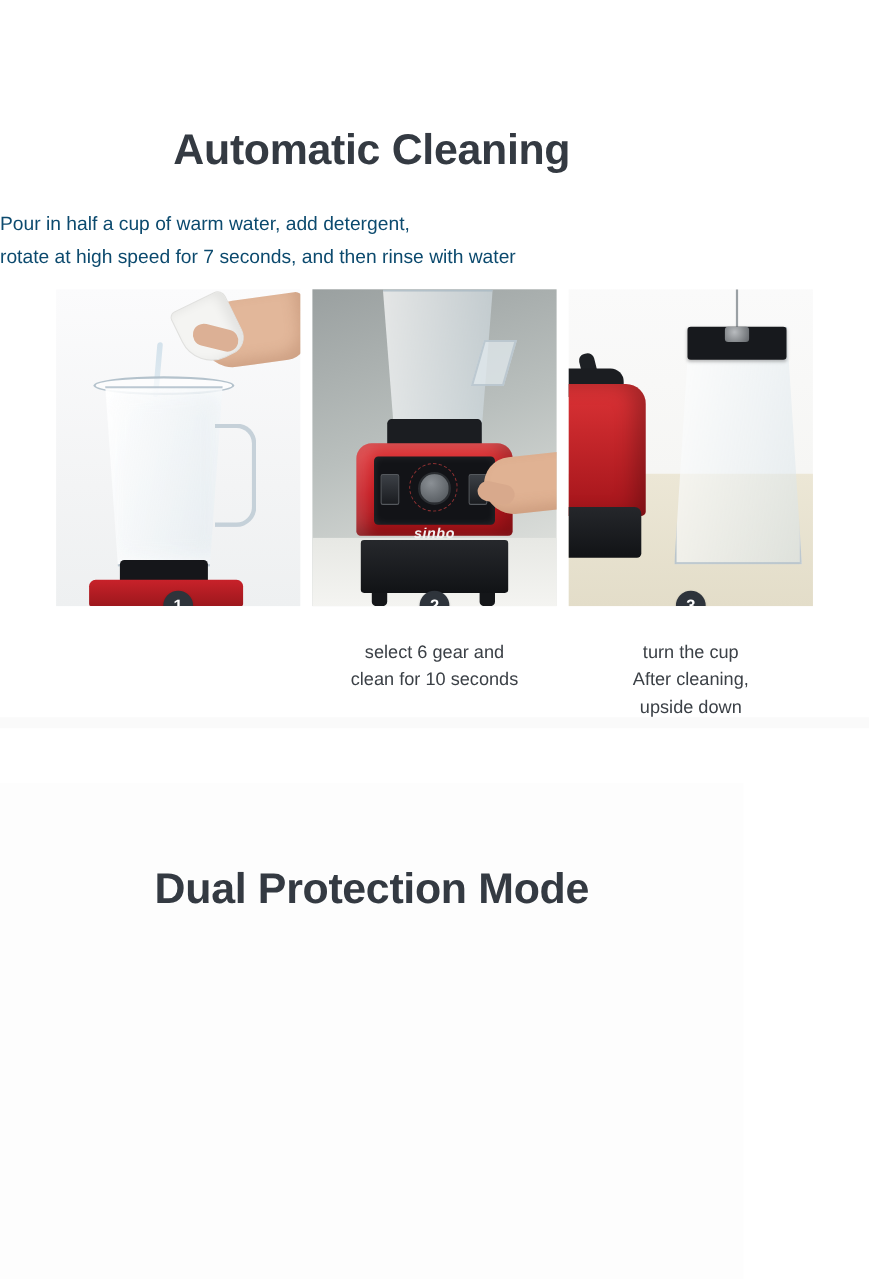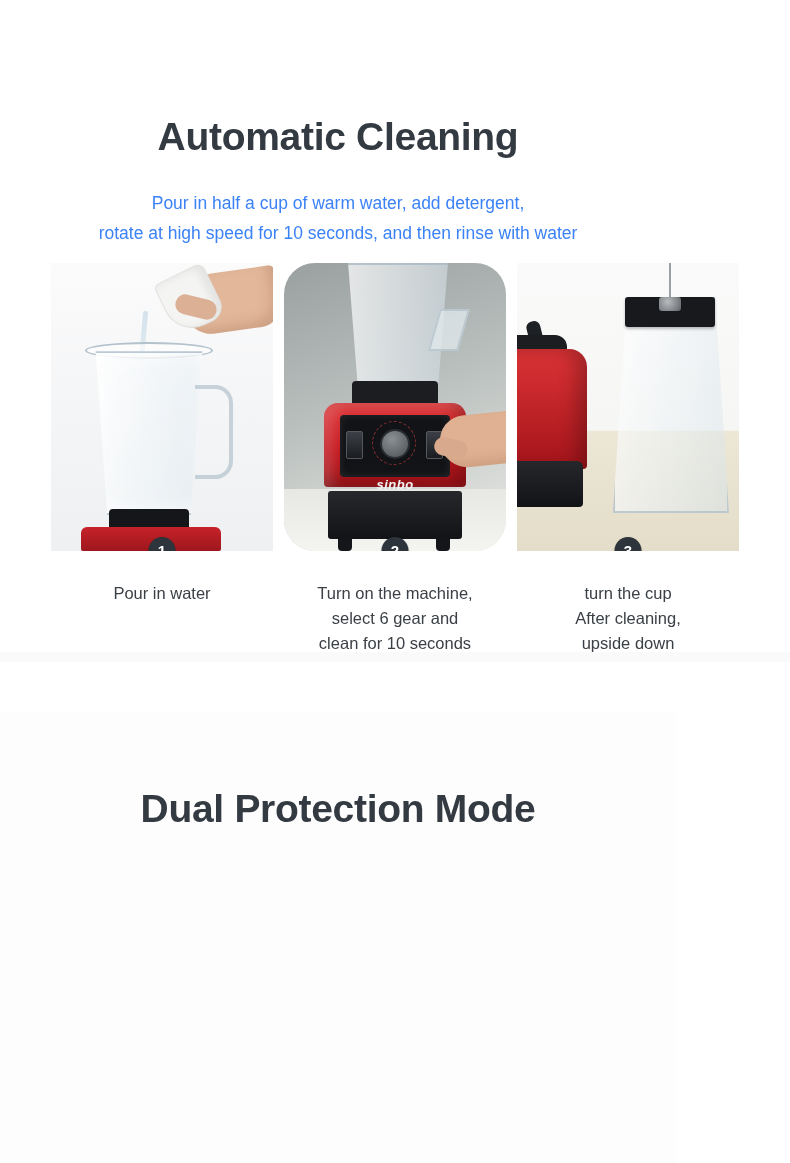--- a/index.html
+++ b/index.html
@@ -36,24 +36,24 @@
     text-align: center;
     font-size: 39px;
     font-weight: bold;
     color: #343a42;
     letter-spacing: -0.3px;
   }
   .heading-cleaning { padding-top: 86px; line-height: 50px; }
   .heading-protection { padding-top: 72px; line-height: 50px; }
 
   .subtitle {
-    text-align: center;
+    text-align: left;
     font-size: 17.5px;
     line-height: 30px;
-    color: #3b82f6;
+    color: #0c4a6e;
     margin-top: 16px;
   }
   .subtitle div { white-space: nowrap; }
 
   
   .steps-row {
     position: absolute;
     left: 0; top: 237px;
     width: 790px;
     display: flex;
@@ -156,21 +156,21 @@
     background: #15161a; border-radius: 4px;
   }
   .sc1 .redbase {
     position: absolute; left: 30px; bottom: 0;
     width: 140px; height: 24px;
     background: linear-gradient(180deg,#c8222a,#9d171d);
     border-radius: 6px 6px 2px 2px;
   }
 
   
-  .sc2 { background: linear-gradient(160deg,#9aa0a0 0%,#b9bfbd 45%,#cfd3d0 70%,#e9eae6 100%); border-radius: 31px; }
+  .sc2 { background: linear-gradient(160deg,#9aa0a0 0%,#b9bfbd 45%,#cfd3d0 70%,#e9eae6 100%); }
   .sc2 .table {
     position: absolute; left: 0; bottom: 0; width: 100%; height: 62px;
     background: linear-gradient(180deg,#e7e8e4,#f4f4f1);
   }
   .sc2 .pitcher {
     position: absolute; left: 62px; top: 0;
     width: 100px; height: 128px;
     background: linear-gradient(100deg, rgba(255,255,255,.72), rgba(205,218,226,.55));
     border: 2px solid rgba(170,185,196,.75);
     clip-path: polygon(2% 0, 98% 0, 88% 100%, 12% 100%);
@@ -300,40 +300,39 @@
 </style>
 </head>
 <body>
 
 <div class="section section-cleaning">
 
   <h1 class="heading heading-cleaning">Automatic Cleaning</h1>
 
   <div class="subtitle">
     <div>Pour in half a cup of warm water, add detergent,</div>
-    <div>rotate at high speed for 10 seconds, and then rinse with water</div>
+    <div>rotate at high speed for 7 seconds, and then rinse with water</div>
   </div>
 
   <div class="steps-row">
 
     <div class="step">
       <div class="photo sc1">
         <div class="hand"></div>
         <div class="jug"></div>
         <div class="finger"></div>
         <div class="pour"></div>
         <div class="jar-rim"></div>
         <div class="jar"></div>
         <div class="handle"></div>
         <div class="jarbase"></div>
         <div class="redbase"></div>
         <div class="badge">1</div>
       </div>
       <div class="step-caption">
-        <div>Pour in water</div>
       </div>
     </div>
 
     <div class="step">
       <div class="photo sc2">
         <div class="table"></div>
         <div class="pitcher"></div>
         <div class="spout"></div>
         <div class="collar"></div>
         <div class="body"></div>
@@ -344,21 +343,20 @@
         <div class="sw sw-r"></div>
         <div class="brand">sinbo</div>
         <div class="plinth"></div>
         <div class="foot foot-l"></div>
         <div class="foot foot-r"></div>
         <div class="hand2"></div>
         <div class="thumb"></div>
         <div class="badge">2</div>
       </div>
       <div class="step-caption">
-        <div>Turn on the machine,</div>
         <div>select 6 gear and</div>
         <div>clean for 10 seconds</div>
       </div>
     </div>
 
     <div class="step">
       <div class="photo sc3">
         <div class="counter"></div>
         <div class="lever"></div>
         <div class="blacktop"></div>

